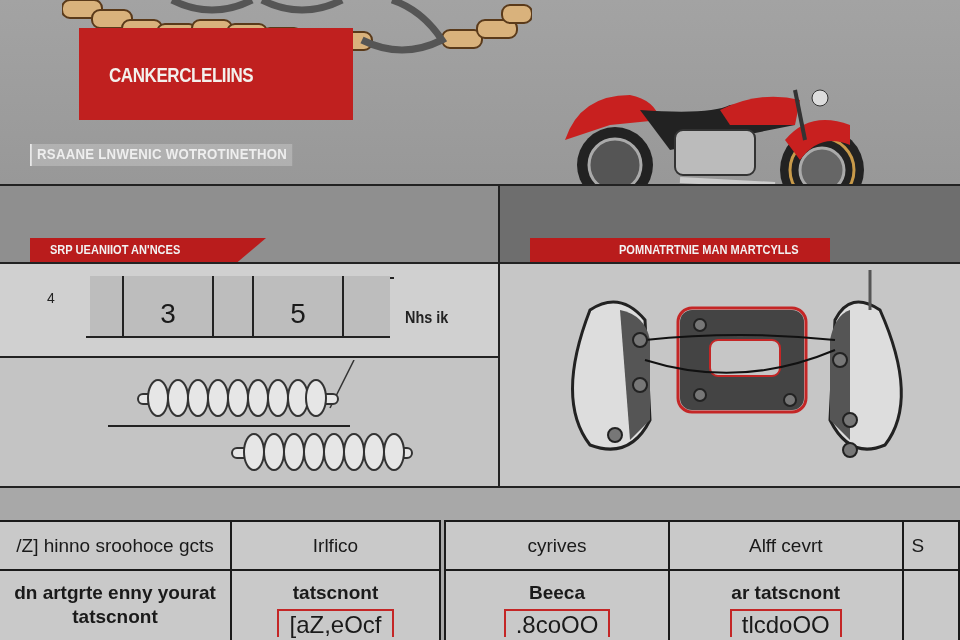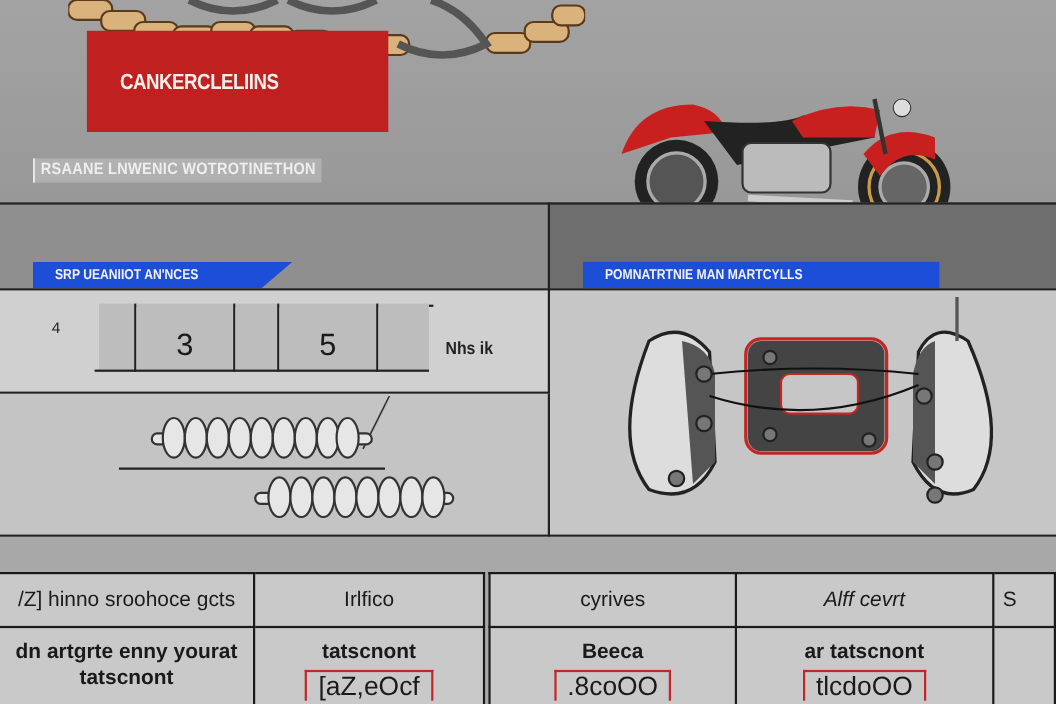--- a/index.html
+++ b/index.html
@@ -14,24 +14,24 @@
   .brand-banner { position: absolute; left: 79px; top: 28px; width: 274px; height: 92px; background: #c0201f; }
   .brand-title { position: absolute; left: 30px; top: 36px; color: #f3f0ec; font-weight: bold; font-size: 20px; letter-spacing: -0.5px; font-family: "Liberation Sans", sans-serif; transform: scaleX(0.85); transform-origin: left; }
 
   .subtitle { position: absolute; left: 30px; top: 144px; height: 22px; padding: 1px 6px; background: rgba(220,220,220,0.35); border-left: 2px solid #e8e8e8; color: #eee; font-size: 15px; font-weight: bold; letter-spacing: 0.3px; transform: scaleX(0.88); transform-origin: left; white-space: nowrap; }
 
   .motorcycle { position: absolute; left: 560px; top: 70px; width: 320px; height: 150px; }
 
   
   .panel-left-top { position: absolute; left: 0; top: 184px; width: 500px; height: 78px; background: #8f8f8f; border-top: 2px solid #222; border-right: 2px solid #222; }
   .panel-right-top { position: absolute; left: 500px; top: 184px; width: 460px; height: 78px; background: #6e6e6e; border-top: 2px solid #222; }
-  .section-tab { position: absolute; height: 24px; background: #1d4ed8; color: #f2f2f2; font-weight: bold; font-size: 13px; line-height: 24px; padding-left: 20px; white-space: nowrap; }
+  .section-tab { position: absolute; height: 24px; background: #b91c1c; color: #f2f2f2; font-weight: bold; font-size: 13px; line-height: 24px; padding-left: 20px; white-space: nowrap; }
   .section-tab span { display: inline-block; transform: scaleX(0.85); transform-origin: left; }
   .tab-left { left: 30px; top: 238px; width: 236px; clip-path: polygon(0 0, 100% 0, 88% 100%, 0 100%); }
-  .tab-right { left: 530px; top: 238px; width: 324px; }
+  .tab-right { left: 530px; top: 238px; width: 300px; text-align: right; }
 
   .panel-left-mid { position: absolute; left: 0; top: 262px; width: 500px; height: 96px; background: #d0d0d0; border-top: 2px solid #222; border-right: 2px solid #222; border-bottom: 2px solid #222; }
   .panel-left-low { position: absolute; left: 0; top: 358px; width: 500px; height: 130px; background: #c4c4c4; border-right: 2px solid #222; border-bottom: 2px solid #222; }
   .panel-right-mid { position: absolute; left: 500px; top: 262px; width: 460px; height: 226px; background: #c6c6c6; border-top: 2px solid #222; border-bottom: 2px solid #222; }
 
   .rack { position: absolute; left: 82px; top: 268px; width: 326px; height: 70px; }
   .rack .cell { position: absolute; top: 8px; height: 62px; background: #bdbdbd; border-right: 2px solid #222; display: flex; align-items: center; justify-content: center; font-size: 28px; color: #1a1a1a; padding-top: 14px; }
   .rack-top-line { position: absolute; left: 12px; top: 9px; width: 300px; height: 2px; background: #222; }
   .rack-bottom-line { position: absolute; left: 4px; top: 68px; width: 304px; height: 2px; background: #222; }
   .axis-label-left { position: absolute; left: 47px; top: 290px; font-size: 14px; color: #222; }
@@ -186,21 +186,21 @@
       <div class="code-box">[aZ,eOcf</div>
     </td>
   </tr>
 </tbody>
   </table>
 
 <table class="spec t-right">
   <tbody>
       <tr>
     <td class="hdr" style="width:236px;">cyrives</td>
-    <td class="hdr" style="width:246px;font-style:italic;">Alff cevrt</td>
+    <td class="hdr" style="width:246px;">Alff cevrt</td>
     <td class="hdr" style="width:60px;text-align:left;padding-left:8px;">S</td>
   </tr>
   <tr style="height:80px;">
     <td class="body">
       <div>Beeca</div>
       <div class="code-box">.8coOO</div>
     </td>
     <td class="body">
       <div>ar tatscnont</div>
       <div class="code-box">tlcdoOO</div>

